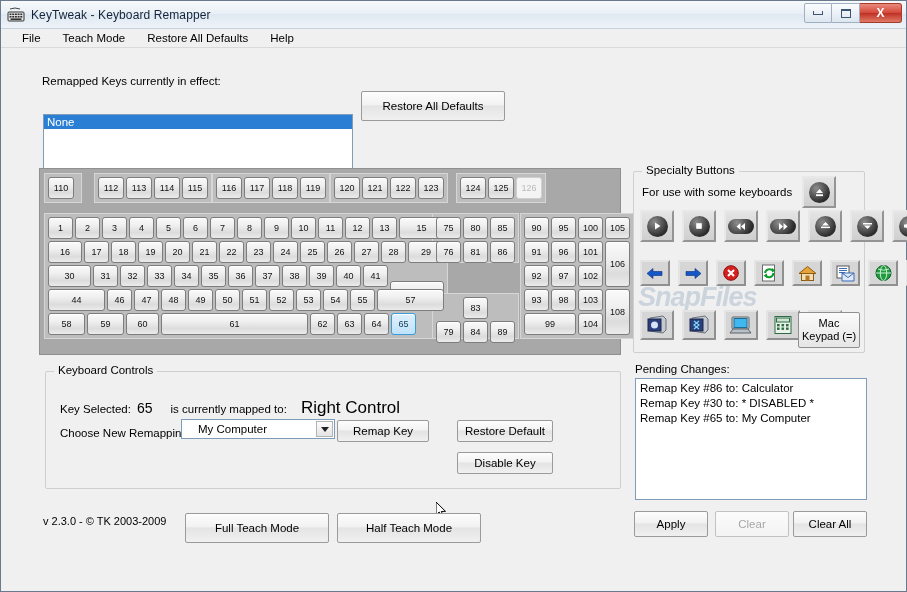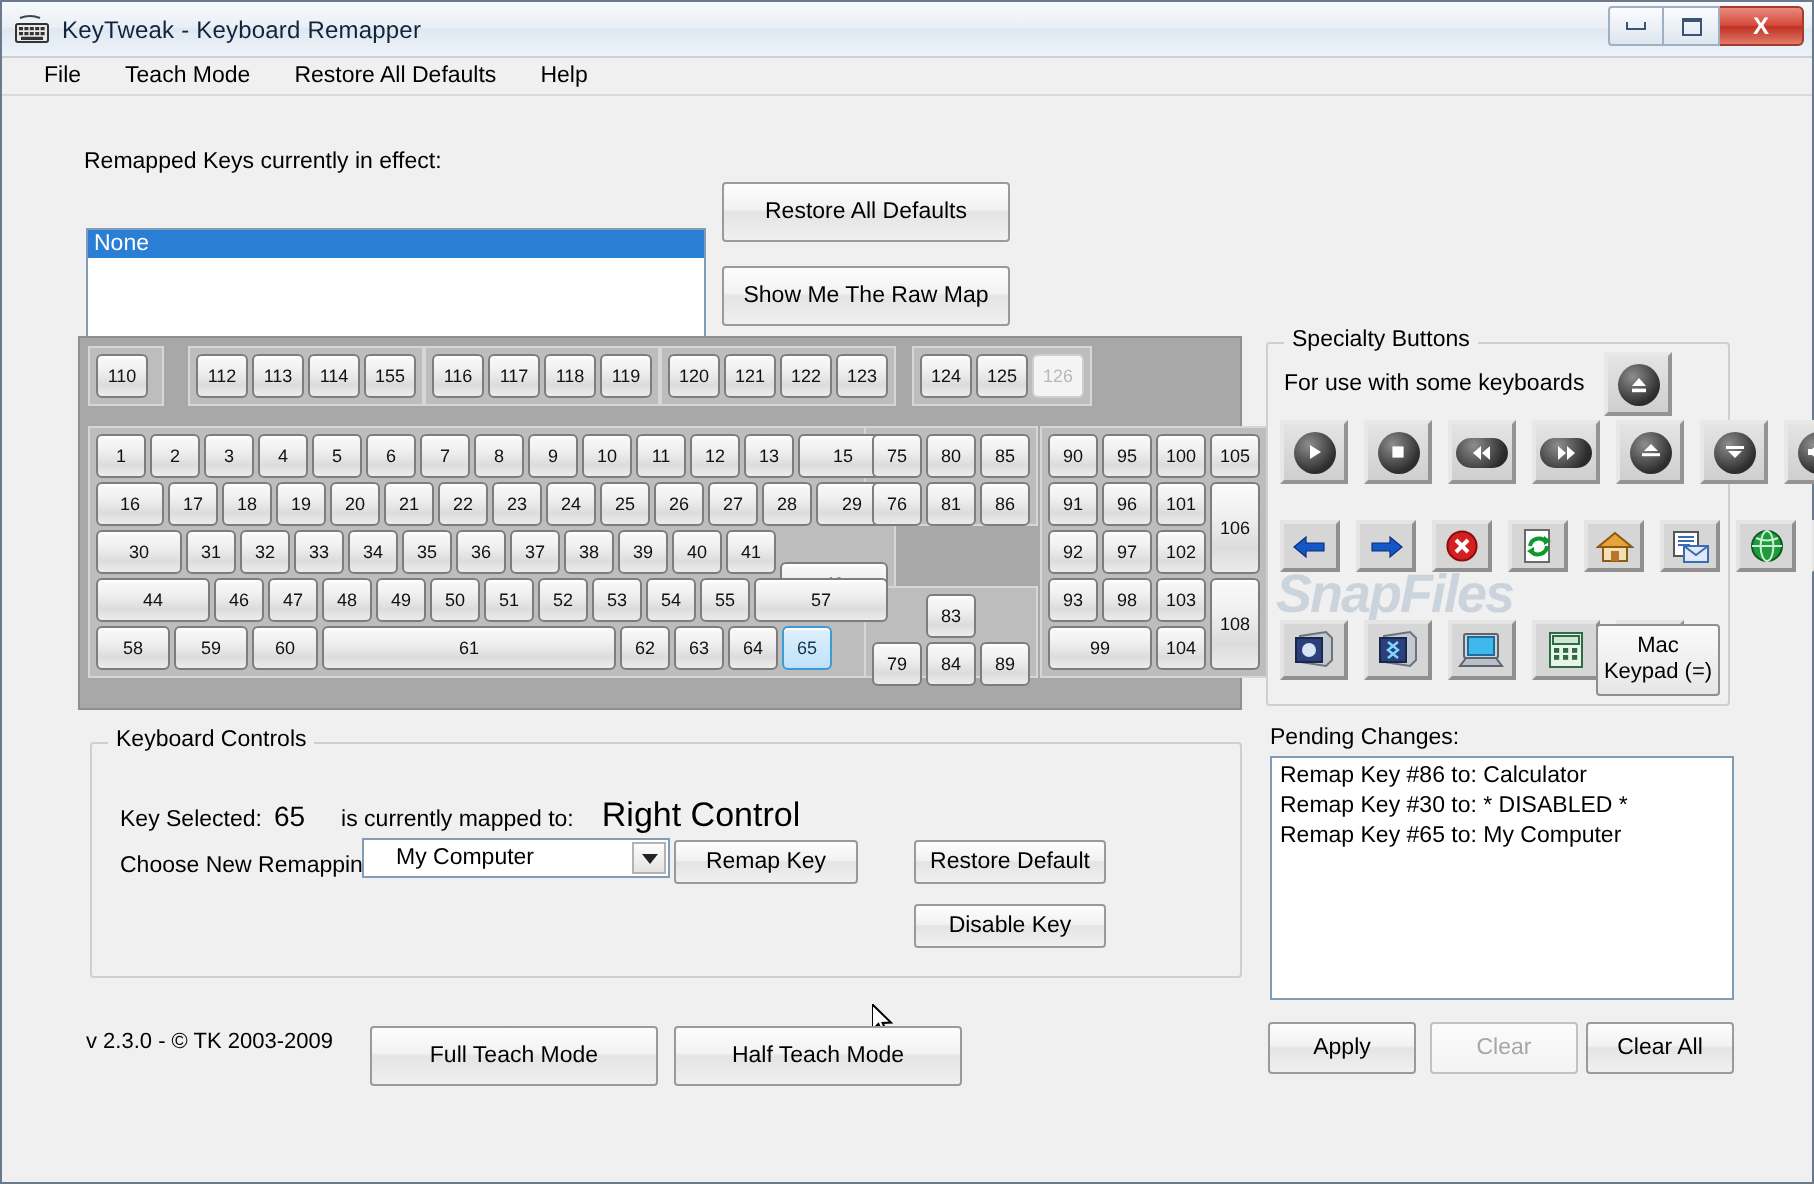--- a/index.html
+++ b/index.html
@@ -221,38 +221,37 @@
 
   <div class="content" style="top:48px;">
 
     <div class="lbl remap-label" style="top:26px;">Remapped Keys currently in effect:</div>
 
     <div class="listbox" style="top:41px;">
       <div class="sel">None</div>
     </div>
 
     <div class="btn" id="btn-restore-all" style="top:42px;">Restore All Defaults</div>
-    <div class="btn" id="btn-rawmap" style="top:84px;">Show Me The Raw Map</div>
 
     <div class="kbpanel" style="top:119px;">
       <div class="kgroup" style="left:4px;  top:4px;  width:38px;  height:30px;"></div>
       <div class="kgroup" style="left:54px; top:4px;  width:118px; height:30px;"></div>
       <div class="kgroup" style="left:172px;top:4px;  width:118px; height:30px;"></div>
       <div class="kgroup" style="left:290px;top:4px;  width:118px; height:30px;"></div>
       <div class="kgroup" style="left:416px;top:4px;  width:90px;  height:30px;"></div>
       <div class="kgroup" style="left:4px;  top:44px; width:404px; height:126px;"></div>
       <div class="kgroup" style="left:392px;top:44px; width:87px;  height:50px;"></div>
       <div class="kgroup" style="left:392px;top:124px;width:87px;  height:46px;"></div>
       <div class="kgroup" style="left:480px;top:44px; width:114px; height:126px;"></div>
       <div id="keys-host">
           <div class="key" style="left: 8px; top: 8px; width: 26px; height: 22px;">110</div>
           <div class="key" style="left: 58px; top: 8px; width: 26px; height: 22px;">112</div>
           <div class="key" style="left: 86px; top: 8px; width: 26px; height: 22px;">113</div>
           <div class="key" style="left: 114px; top: 8px; width: 26px; height: 22px;">114</div>
-          <div class="key" style="left: 142px; top: 8px; width: 26px; height: 22px;">155</div>
+          <div class="key" style="left: 142px; top: 8px; width: 26px; height: 22px;">115</div>
           <div class="key" style="left: 176px; top: 8px; width: 26px; height: 22px;">116</div>
           <div class="key" style="left: 204px; top: 8px; width: 26px; height: 22px;">117</div>
           <div class="key" style="left: 232px; top: 8px; width: 26px; height: 22px;">118</div>
           <div class="key" style="left: 260px; top: 8px; width: 26px; height: 22px;">119</div>
           <div class="key" style="left: 294px; top: 8px; width: 26px; height: 22px;">120</div>
           <div class="key" style="left: 322px; top: 8px; width: 26px; height: 22px;">121</div>
           <div class="key" style="left: 350px; top: 8px; width: 26px; height: 22px;">122</div>
           <div class="key" style="left: 378px; top: 8px; width: 26px; height: 22px;">123</div>
           <div class="key" style="left: 420px; top: 8px; width: 26px; height: 22px;">124</div>
           <div class="key" style="left: 448px; top: 8px; width: 26px; height: 22px;">125</div>

